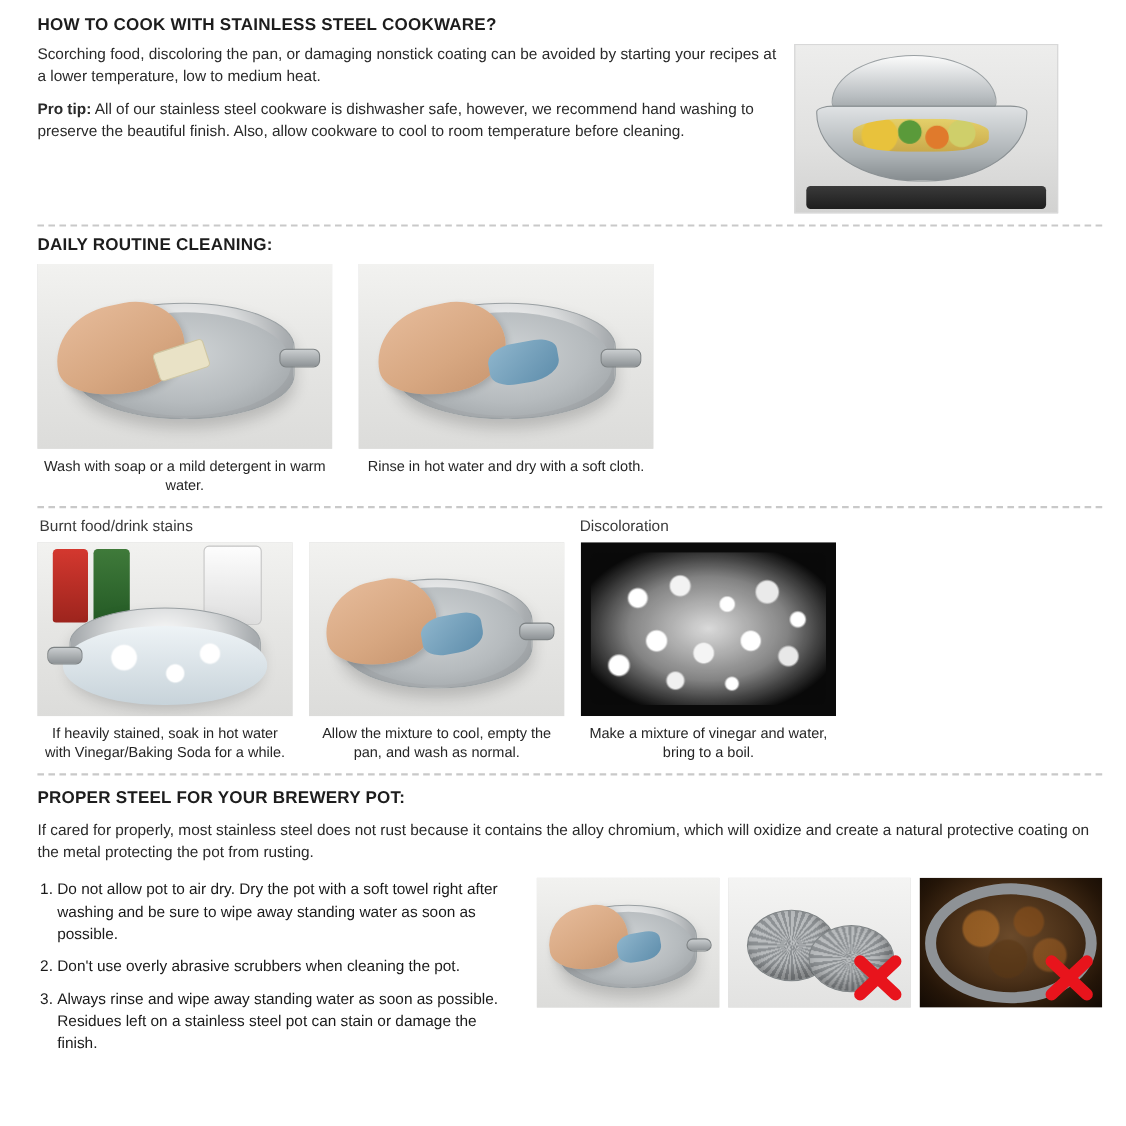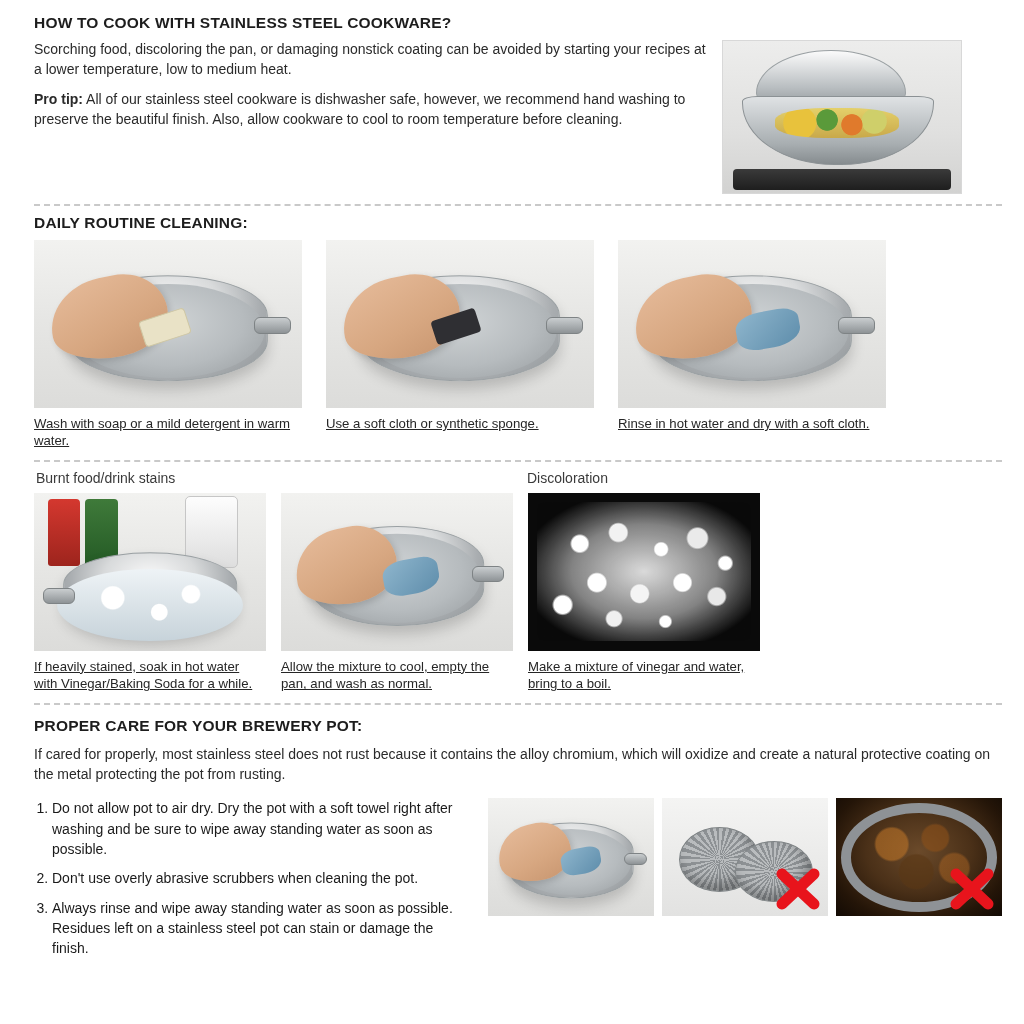--- a/index.html
+++ b/index.html
@@ -291,23 +291,23 @@
   .row-3 {
     display: flex;
     gap: 24px;
     align-items: flex-start;
   }
   .cell3 { width: 268px; }
   .cell3 .photo { width: 268px; height: 168px; }
   .caption {
     font-size: 13.2px;
     line-height: 1.32;
+    text-align: center;
     margin-top: 7px;
     color: #262626;
-    text-decoration: underline;
   }
   .row-4 {
     display: flex;
     gap: 15px;
     align-items: flex-start;
   }
   .cell4 { width: 232px; }
   .cell4 .photo { width: 232px; height: 158px; }
   .minihead {
     font-size: 14px;
@@ -371,33 +371,20 @@
           <div class="pan-scene">
             <div class="pan-body"></div>
               <div class="pan-inner"></div>
             <div class="pan-handle-r"></div>
             <div class="hand"></div>
             <div class="sponge" style="background:#e9e2c6;border:1px solid #cfc7a4;"></div>
           </div>
 
         </div>
         <div class="caption">Wash with soap or a mild detergent in warm water.</div>
-      </div>
-      <div class="cell3">
-        <div class="photo">
-          <div class="pan-scene">
-            <div class="pan-body"></div>
-              <div class="pan-inner"></div>
-            <div class="pan-handle-r"></div>
-            <div class="hand"></div>
-            <div class="sponge"></div>
-          </div>
-
-        </div>
-        <div class="caption">Use a soft cloth or synthetic sponge.</div>
       </div>
       <div class="cell3">
         <div class="photo">
           <div class="pan-scene">
             <div class="pan-body"></div>
               <div class="pan-inner"></div>
             <div class="pan-handle-r"></div>
             <div class="hand"></div>
             <div class="cloth"></div>
           </div>
@@ -451,21 +438,21 @@
 
         </div>
         <div class="caption">Make a mixture of vinegar and water, bring to a boil.</div>
       </div>
     </div>
   </section>
 
   <div class="divider"></div>
 
   <section>
-    <h2 class="section-title" style="margin-top:12px;">PROPER CARE FOR YOUR BREWERY POT:</h2>
+    <h2 class="section-title" style="margin-top:12px;">PROPER STEEL FOR YOUR BREWERY POT:</h2>
     <p class="body-text" style="margin-top:10px;">If cared for properly, most stainless steel does not rust because it contains the alloy chromium, which will oxidize and create a natural protective coating on the metal protecting the pot from rusting.</p>
     <div class="brewery-wrap">
       <ol class="steps">
         <li>Do not allow pot to air dry. Dry the pot with a soft towel right after washing and be sure to wipe away standing water as soon as possible.</li>
         <li>Don't use overly abrasive scrubbers when cleaning the pot.</li>
         <li>Always rinse and wipe away standing water as soon as possible. Residues left on a stainless steel pot can stain or damage the finish.</li>
       </ol>
       <div class="brewery-photos">
         <div class="photo">
           <div class="pan-scene">

